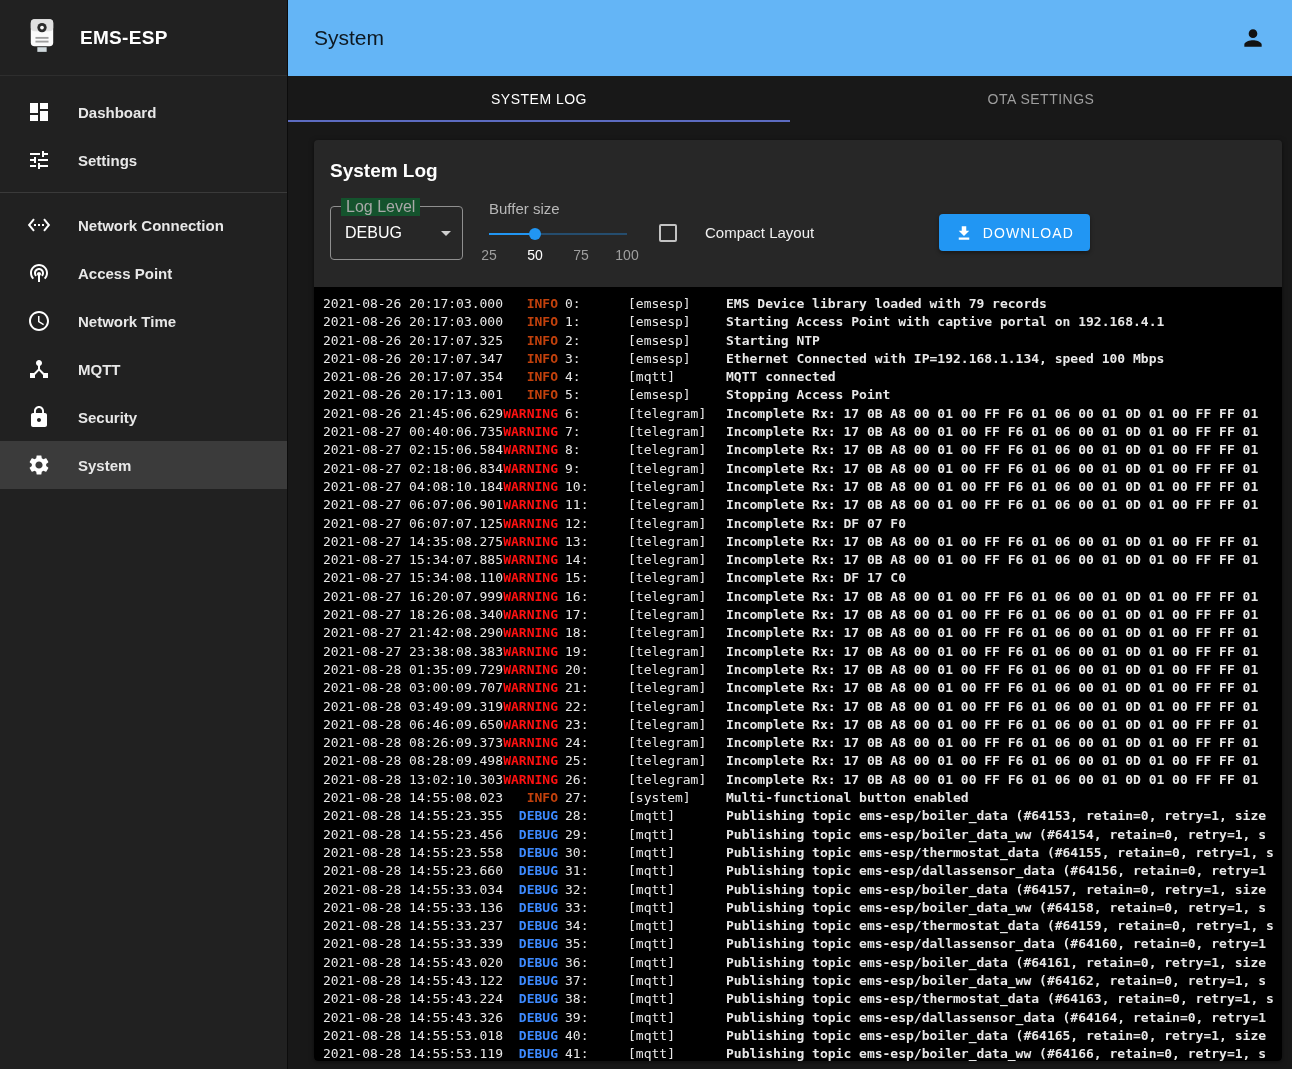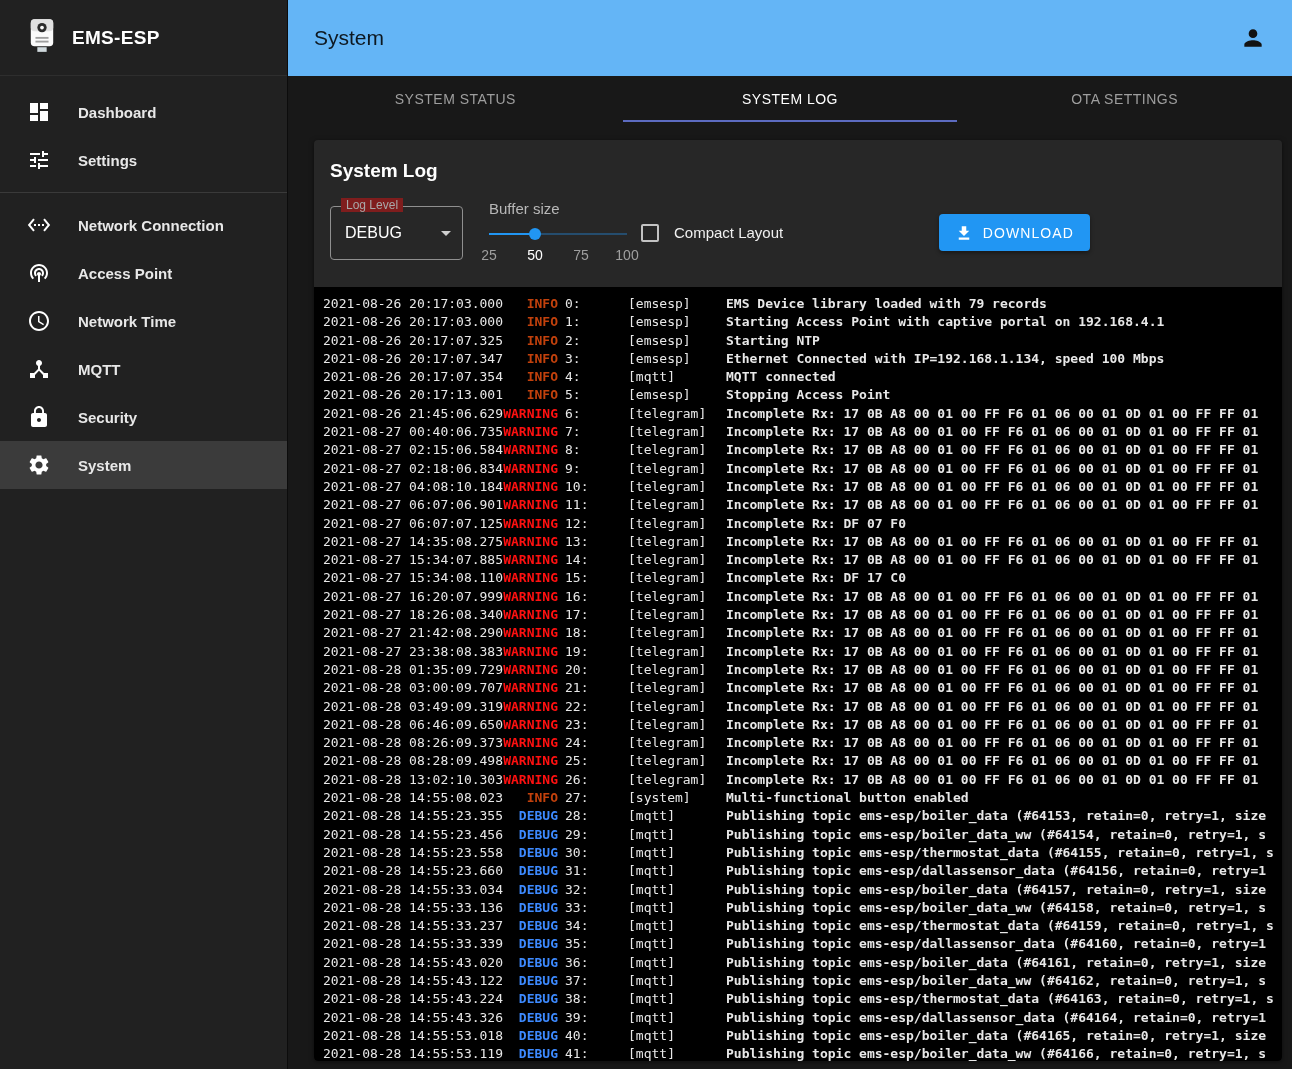--- a/index.html
+++ b/index.html
@@ -2,21 +2,21 @@
 <html><head>
 <meta charset="utf-8">
 <style>
   html,body{margin:0;padding:0;width:1292px;height:1069px;background:#141414;
     font-family:"Liberation Sans",sans-serif;overflow:hidden;}
   *{box-sizing:border-box;}
   .app{display:flex;width:100%;height:100%;}
 
   
   .sidebar{width:288px;flex-shrink:0;background:#212121;display:flex;flex-direction:column;border-right:1px solid #0c0c0c;}
-  .sidebar-header{height:76px;display:flex;align-items:center;padding-left:28px;gap:16px;flex-shrink:0;border-bottom:1px solid #2e2e2e;}
+  .sidebar-header{height:76px;display:flex;align-items:center;padding-left:28px;gap:24px;flex-shrink:0;border-bottom:1px solid #2e2e2e;}
   .app-title{color:#fff;font-size:19px;font-weight:700;letter-spacing:.3px;}
   .nav{padding-top:12px;}
   .nav-item{height:48px;display:flex;align-items:center;padding-left:27px;gap:27px;cursor:pointer;color:#e8e8e8;font-weight:bold;}
   .nav-item.active{background:#3b3b3b;}
   .nav-icon{width:24px;height:24px;display:flex;flex-shrink:0;}
   .nav-icon svg{width:24px;height:24px;fill:#fff;}
   .nav-label{font-size:15px;}
   .nav-divider{height:1px;background:#3a3a3a;margin:8px 0;}
 
   
@@ -35,38 +35,38 @@
 
   
   .card{flex:1;display:flex;flex-direction:column;margin:18px 10px 8px 26px;background:#272727;
     border-radius:4px;box-shadow:0 1px 5px rgba(0,0,0,.5);min-height:0;}
   .card-title{font-size:19px;font-weight:700;color:#fff;margin:0;padding:20px 16px 14px;}
   .controls{display:flex;align-items:center;padding:4px 16px 22px;flex-shrink:0;}
 
   
   .select-field{position:relative;width:133px;height:54px;border:1px solid #8f8f8f;border-radius:4px;
     display:flex;align-items:center;flex-shrink:0;cursor:pointer;}
-  .select-label{position:absolute;top:-9px;left:10px;font-size:12px;color:#a8a8a8;background:#7f1d1d;padding:0 5px;}
+  .select-label{position:absolute;top:-9px;left:10px;font-size:16px;color:#a8a8a8;background:#14532d;padding:0 5px;}
   .select-value{padding-left:14px;font-size:16px;color:#fff;}
   .caret{position:absolute;right:11px;top:50%;margin-top:-2px;width:0;height:0;
     border-left:5px solid transparent;border-right:5px solid transparent;border-top:5px solid #cfcfcf;}
 
   
   .slider-group{margin-left:26px;width:152px;flex-shrink:0;}
   .slider-label{font-size:15px;color:#b8b8b8;margin-bottom:10px;}
   .slider{position:relative;height:14px;width:138px;cursor:pointer;}
   .slider-track{position:absolute;top:6px;left:0;right:0;height:2px;background:rgba(33,150,243,.35);}
   .slider-fill{position:absolute;top:6px;left:0;height:2px;background:#2196f3;}
   .slider-thumb{position:absolute;top:1px;width:12px;height:12px;margin-left:-6px;border-radius:50%;background:#2196f3;}
   .slider-ticks{position:relative;height:18px;width:138px;margin-top:6px;}
   .slider-ticks span{position:absolute;transform:translateX(-50%);font-size:14px;color:#9e9e9e;cursor:pointer;}
   .slider-ticks span.active{color:#fff;font-weight:500;}
 
   
-  .checkbox-row{display:flex;align-items:center;gap:15px;cursor:pointer;flex-shrink:0;}
+  .checkbox-row{display:flex;align-items:center;gap:28px;margin-left:18px;cursor:pointer;flex-shrink:0;}
   .checkbox{width:18px;height:18px;border:2px solid #c3c3c3;border-radius:2px;background:transparent;}
   .checkbox-label{font-size:15px;color:#f0f0f0;}
 
   
   .download-btn{margin-left:auto;margin-right:176px;height:37px;padding:0 16px;border:none;border-radius:4px;
     background:#2196f3;color:#fff;font-family:"Liberation Sans",sans-serif;font-size:14px;font-weight:500;
     letter-spacing:1.1px;display:flex;align-items:center;gap:10px;cursor:pointer;
     box-shadow:0 2px 4px rgba(0,0,0,.4);text-transform:uppercase;}
   .download-btn svg{width:18px;height:18px;fill:#fff;}
 
@@ -183,21 +183,20 @@
     <header class="appbar">
       <h1 class="page-title">System</h1>
       <span class="account">
         <svg viewBox="0 0 24 24">
             <path d="M12 12c2.21 0 4-1.79 4-4s-1.79-4-4-4-4 1.79-4 4 1.79 4 4 4zm0 2c-2.67 0-8 1.34-8 4v2h16v-2c0-2.66-5.33-4-8-4z"></path>
           </svg>
       </span>
     </header>
 
     <div class="tabbar" id="tabbar">
-        <div class="tab">SYSTEM STATUS</div>
         <div class="tab active">SYSTEM LOG</div>
         <div class="tab">OTA SETTINGS</div>
       </div>
 
     <section class="card">
       <h2 class="card-title">System Log</h2>
 
       <div class="controls">
 
         <div class="select-field">

